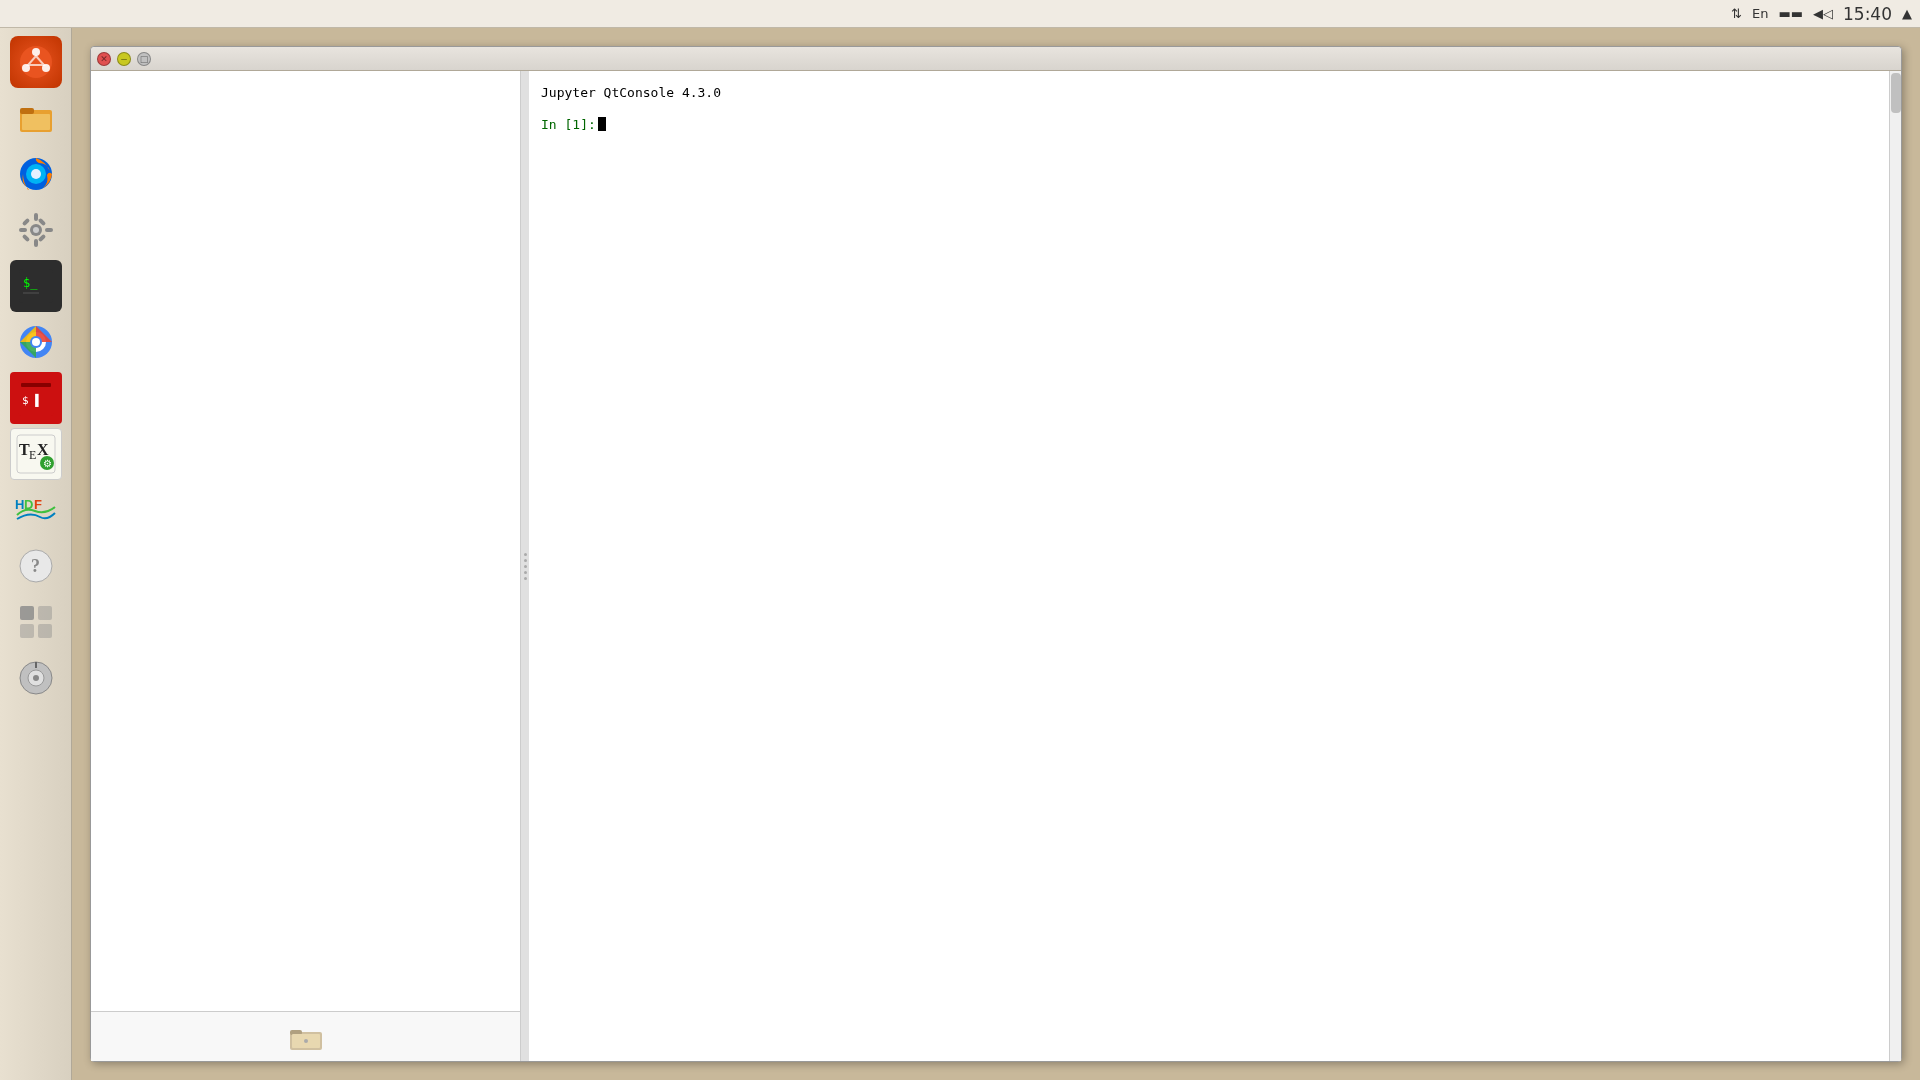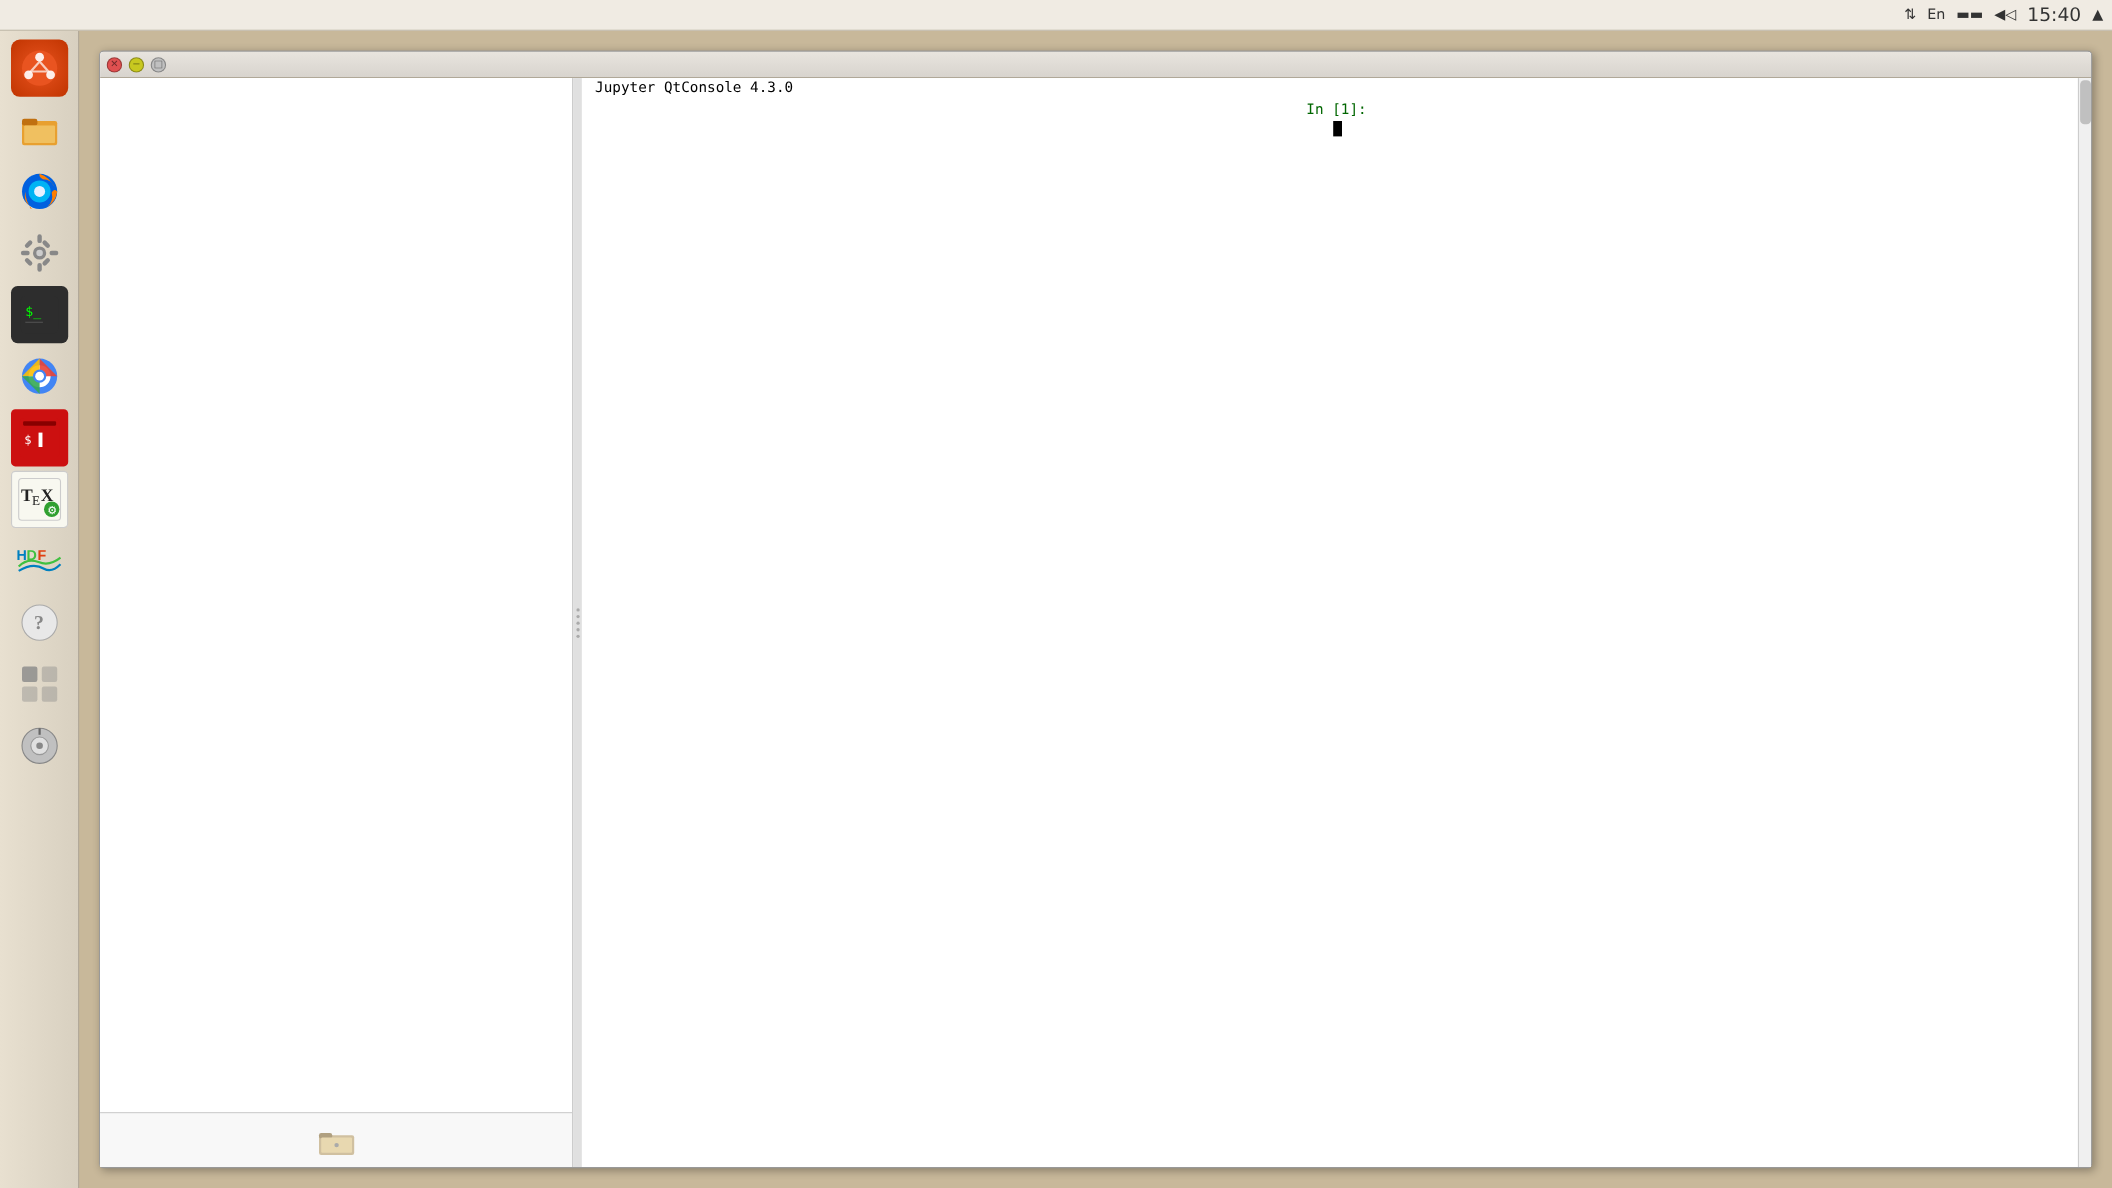--- a/index.html
+++ b/index.html
@@ -180,37 +180,36 @@
     .right-panel {
       flex: 1;
       background: #ffffff;
       display: flex;
       flex-direction: column;
       position: relative;
     }
 
     .console-output {
       flex: 1;
-      padding: 0 12px;
+      padding: 12px 12px;
       font-family: 'DejaVu Sans Mono', 'Courier New', monospace;
       font-size: 13px;
       line-height: 1.5;
       color: #000;
       overflow-y: auto;
     }
 
     .console-line {
       white-space: pre;
     }
 
     .prompt-line {
       display: flex;
       align-items: center;
-      margin-top: 0;
-      flex-direction: column;
+      margin-top: 12px;
     }
 
     .prompt {
       color: #006600;
       font-family: 'DejaVu Sans Mono', 'Courier New', monospace;
       font-size: 13px;
       white-space: pre;
     }
 
     .prompt-cursor {

